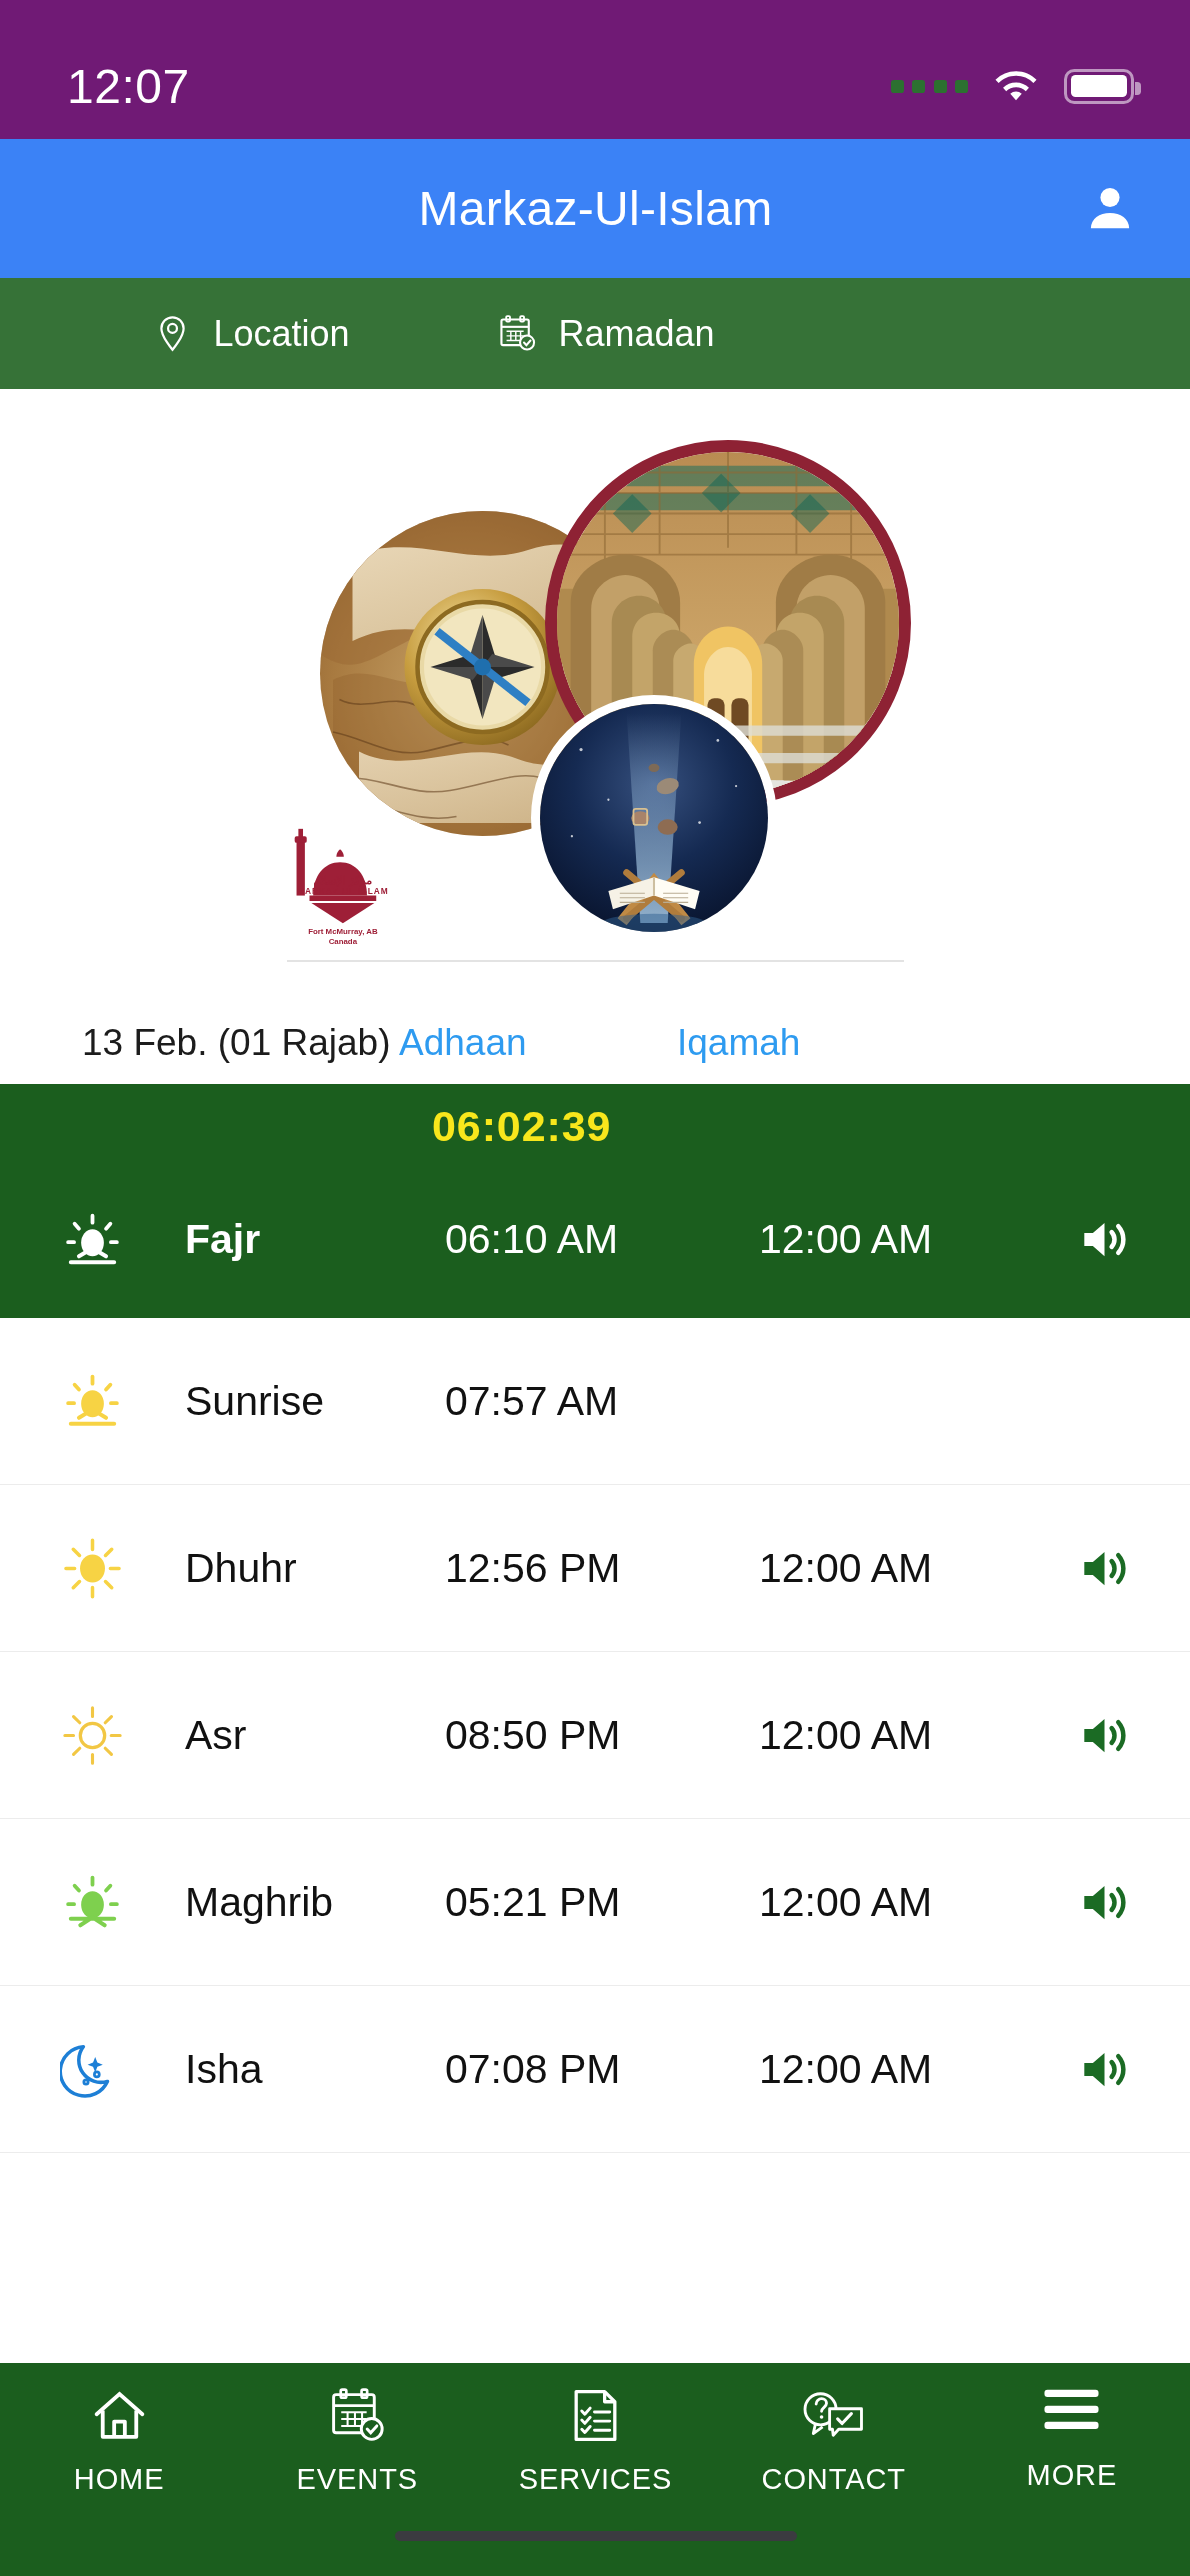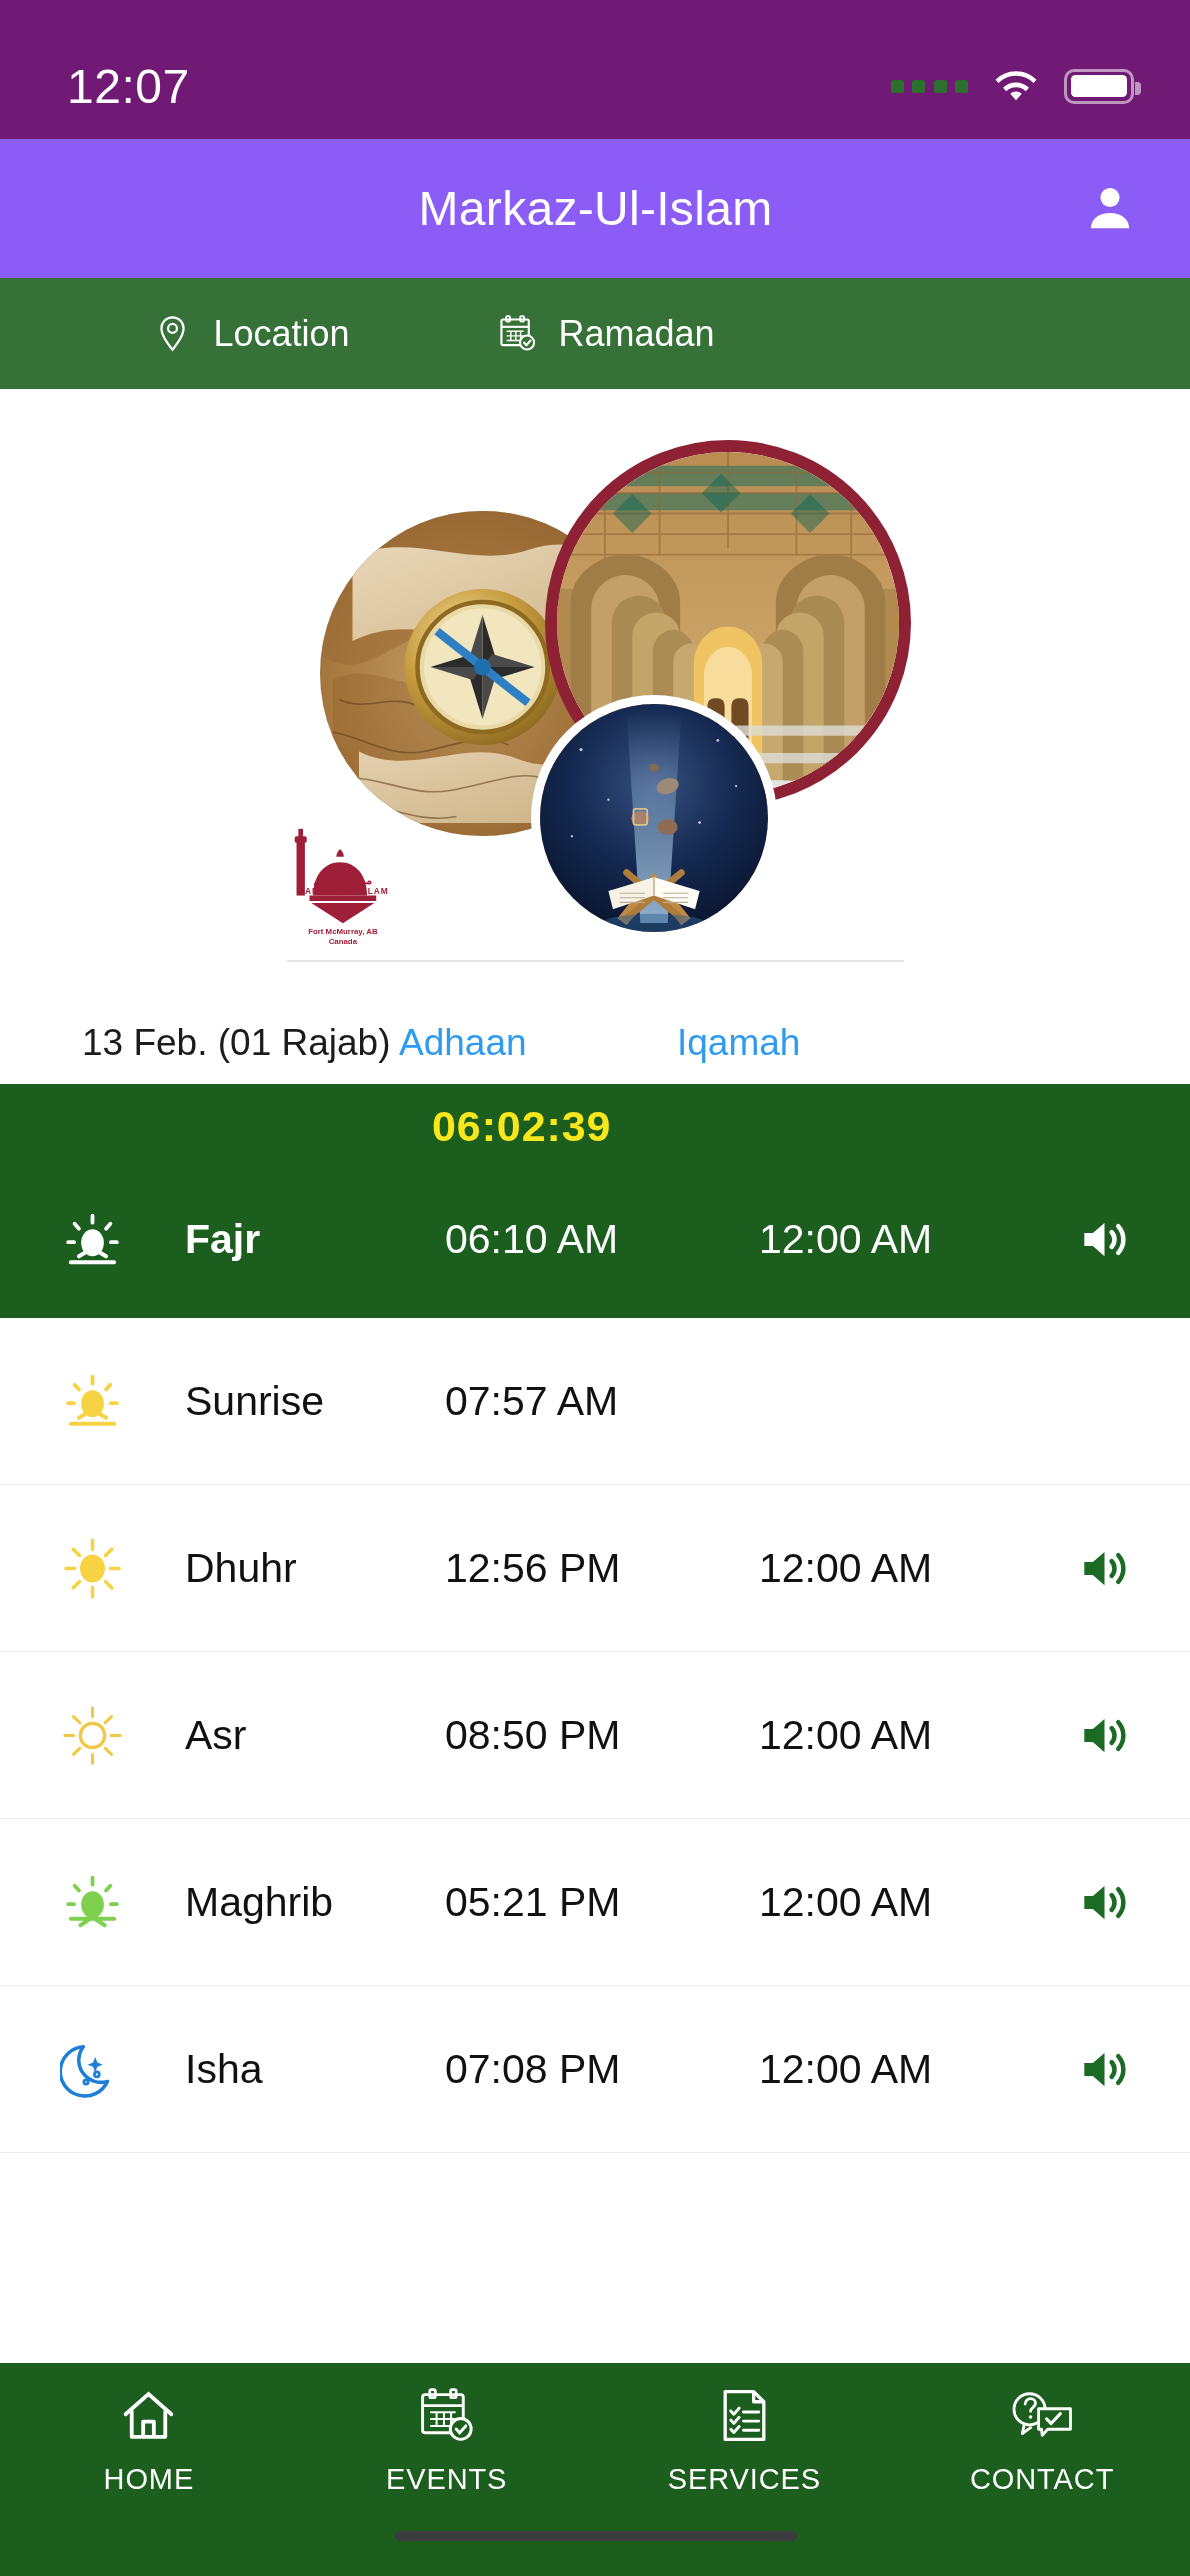--- a/index.html
+++ b/index.html
@@ -21,21 +21,21 @@
   .status-right { display:flex; align-items:center; gap:24px; }
   .sig-dots { display:flex; gap:8.3px; align-items:center; }
   .sig-dots i { width:13px; height:13px; background:#2c7030; border-radius:2.8px; display:block; }
   .wifi-ico { width:48px; height:37px; display:block; }
   .batt { width:70px; height:35px; border:3.7px solid rgba(255,255,255,.55); border-radius:10.2px; position:relative; padding:3.7px; }
   .batt::after { content:""; position:absolute; right:-10.2px; top:10.2px; width:6.5px; height:13px; background:rgba(255,255,255,.55); border-radius:0 3.7px 3.7px 0; }
   .batt i { display:block; width:100%; height:100%; background:#fff; border-radius:4.6px; }
 
   
   .header {
-    height:139px; flex:0 0 139px; background:#8b5cf6;
+    height:139px; flex:0 0 139px; background:#3b82f6;
     display:flex; align-items:center; justify-content:center; position:relative;
   }
   .header-title { color:#fff; font-size:48px; font-weight:400; letter-spacing:0.3px; }
   .account-btn { position:absolute; right:48px; top:50%; transform:translateY(-50%); width:67px; height:67px;
     display:flex; align-items:center; justify-content:center; }
 
   
   .subnav { height:111px; flex:0 0 111px; background:#367237; display:flex; align-items:center;padding-left:43px; }
   .subnav-item { flex:1; display:flex; align-items:center; justify-content:center; gap:20.4px; height:100%; }
   .subnav-item:nth-child(1){ flex:0 0 371px; justify-content:flex-start; padding-left:109px; }
@@ -488,17 +488,27 @@
           <path d="M6.1 13.9 5.2 18l3.6-2.6" fill="none" stroke="#fff" stroke-width="1.1" stroke-linejoin="round"></path>
           <path d="M6.3 6.6c0-1.2 1-2.1 2.1-2.1s1.9.8 1.9 1.8c0 1.5-1.9 1.6-1.9 3.1" fill="none" stroke="#fff" stroke-width="1.1" stroke-linecap="round"></path>
           <circle cx="8.4" cy="11.6" r=".7" fill="#fff"></circle>
           <path d="M11.5 8.4h12.3v7.9H15l-2.1 2.3-.3-2.3h-1.1z" fill="#1b5e1e" stroke="#fff" stroke-width="1.1" stroke-linejoin="round"></path>
           <path d="m14.6 12.3 1.7 1.8 3.6-3.8" fill="none" stroke="#fff" stroke-width="1.2" stroke-linecap="round" stroke-linejoin="round"></path>
         </svg>
       </span>
       <span class="bn-label">CONTACT</span>
     </div>
 
+    <div class="bn-item more">
+      <span class="bn-ico" style="height:52px;">
+        <svg viewBox="0 0 24 18" width="59" height="45">
+          <rect x="1" y="1" width="22" height="2.9" rx="1.2" fill="#fff"></rect>
+          <rect x="1" y="7.5" width="22" height="2.9" rx="1.2" fill="#fff"></rect>
+          <rect x="1" y="14" width="22" height="2.9" rx="1.2" fill="#fff"></rect>
+        </svg>
+      </span>
+      <span class="bn-label">MORE</span>
+    </div>
   </div>
 
   <div class="home-indicator"></div>
 </div>
 
 
 </body></html>

